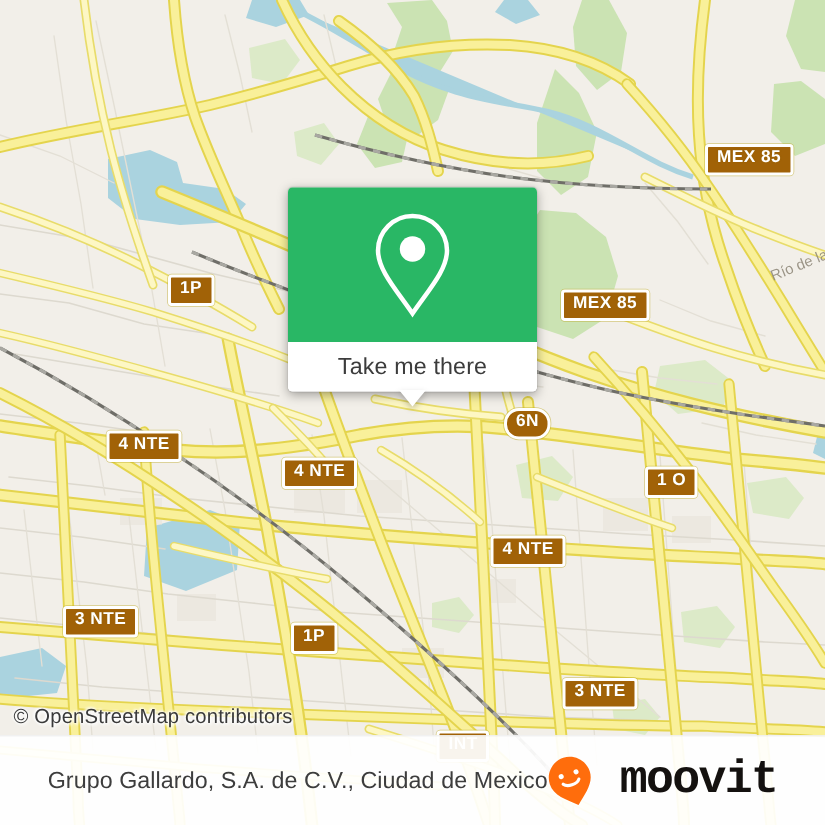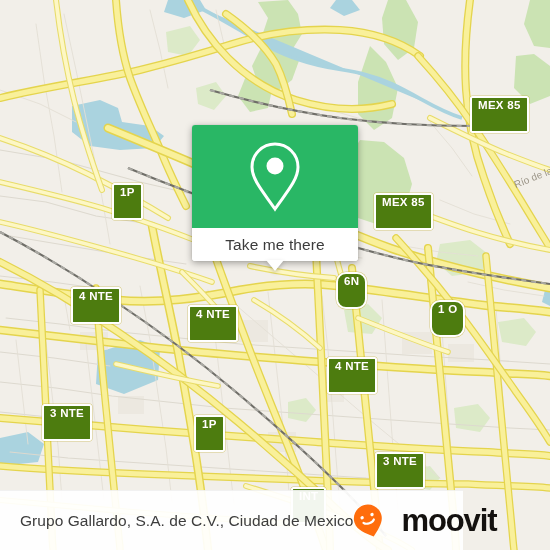--- a/index.html
+++ b/index.html
@@ -83,26 +83,26 @@
     border-left: 9px solid transparent;
     border-right: 9px solid transparent;
     border-top: 11px solid #ffffff;
     filter: drop-shadow(0 2px 2px rgba(0,0,0,0.22));
   }
   
   #bottom-bar {
     position: absolute;
     left: 0;
     top: 490px;
-    width: 463px;
+    width: 550px;
     height: 60px;
     background: rgba(255,255,255,0.93);
     display: flex;
     align-items: center;
-    justify-content: flex-start;
+    justify-content: center;
     padding: 0 20px 0 20px;
     border-top: 1px solid rgba(0,0,0,0.05);
   }
   #bottom-title {
     font-size: 15.5px;
     color: #3d3d3d;
     letter-spacing: 0.05px;
     white-space: nowrap;
   }
   #moovit-logo {
@@ -110,32 +110,33 @@
     align-items: center;
     gap: 2px;
   }
   #moovit-wordmark {
     font-size: 31px;
     font-weight: bold;
     color: #14110f;
     letter-spacing: -1.1px;
     line-height: 1;
     margin-left: 16px;
+    font-family: Liberation Mono, monospace;
   }
   
   .shield {
     position: absolute;
-    background: #4d7c0f;
+    background: #a16207;
     border: 2px solid #ffffff;
     border-radius: 2.5px;
     color: #ffffff;
     font-size: 11.5px;
     font-weight: bold;
     letter-spacing: 0.3px;
-    padding: 2px 6px 19px 6px;
+    padding: 2px 6px 3px 6px;
     line-height: 1;
     white-space: nowrap;
     text-shadow: 0 0 1px rgba(120,100,0,0.35);
     box-shadow: 0 0 0 0.5px rgba(190,170,40,0.55);
   }
   .road-name {
     position: absolute;
     font-size: 10px;
     color: #8d8677;
     white-space: nowrap;
@@ -354,31 +355,32 @@
     </g>
   </svg>
 
   <div id="shield-layer">
       <div class="shield" style="left: 470px; top: 96px;">MEX 85</div>
       <div class="shield" style="left: 112px; top: 183px;">1P</div>
       <div class="shield" style="left: 374px; top: 193px;">MEX 85</div>
       <div class="shield" style="left: 336px; top: 272px; border-radius: 10px;">6N</div>
       <div class="shield" style="left: 71px; top: 287px;">4 NTE</div>
       <div class="shield" style="left: 188px; top: 305px;">4 NTE</div>
-      <div class="shield" style="left: 430px; top: 300px; border-radius: 10px;">1 O</div>
+      <div class="shield" style="left: 430px; top: 311px;">1 O</div>
       <div class="shield" style="left: 327px; top: 357px;">4 NTE</div>
       <div class="shield" style="left: 42px; top: 404px;">3 NTE</div>
       <div class="shield" style="left: 194px; top: 415px;">1P</div>
       <div class="shield" style="left: 375px; top: 452px;">3 NTE</div>
       <div class="shield" style="left: 291px; top: 487px;">INT</div>
     </div>
   <div id="roadname-layer">
       <div class="road-name" style="left: 513px; top: 172px; transform: rotate(-22deg);">Río de la</div>
     </div>
 
+  <div id="osm-attrib">© OpenStreetMap contributors</div>
 
   <div id="popup-card">
     <div id="popup-green">
       <svg id="popup-pin-icon" width="54" height="72" viewBox="0 0 54 72" xmlns="http://www.w3.org/2000/svg">
         <path d="M27 3 C14.3 3 4 13.3 4 26 C4 39 16 52 27 68 C38 52 50 39 50 26 C50 13.3 39.7 3 27 3 Z" fill="none" stroke="#ffffff" stroke-width="3"></path>
         <circle cx="27" cy="25" r="8.5" fill="#ffffff"></circle>
       </svg>
     </div>
     <div id="popup-label-area">
       <span id="popup-label">Take me there</span>

